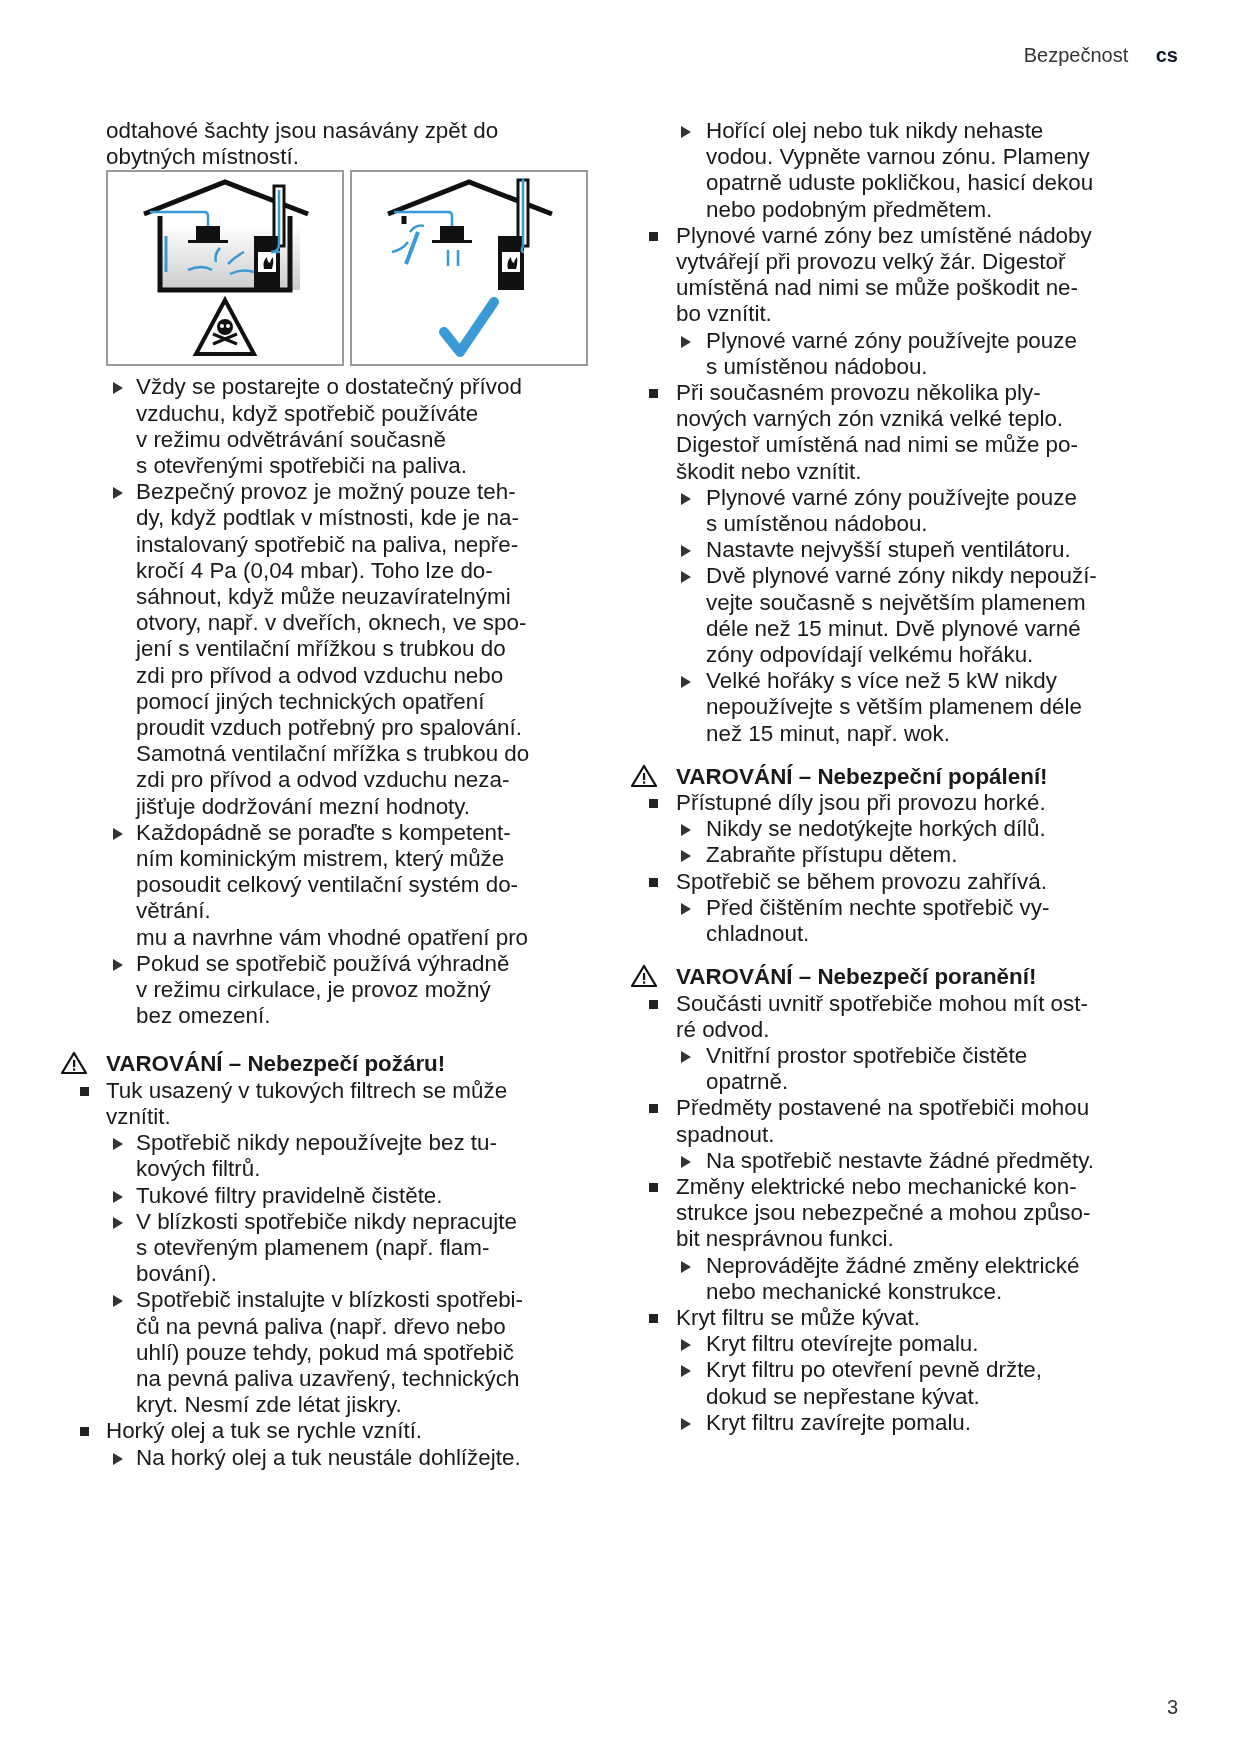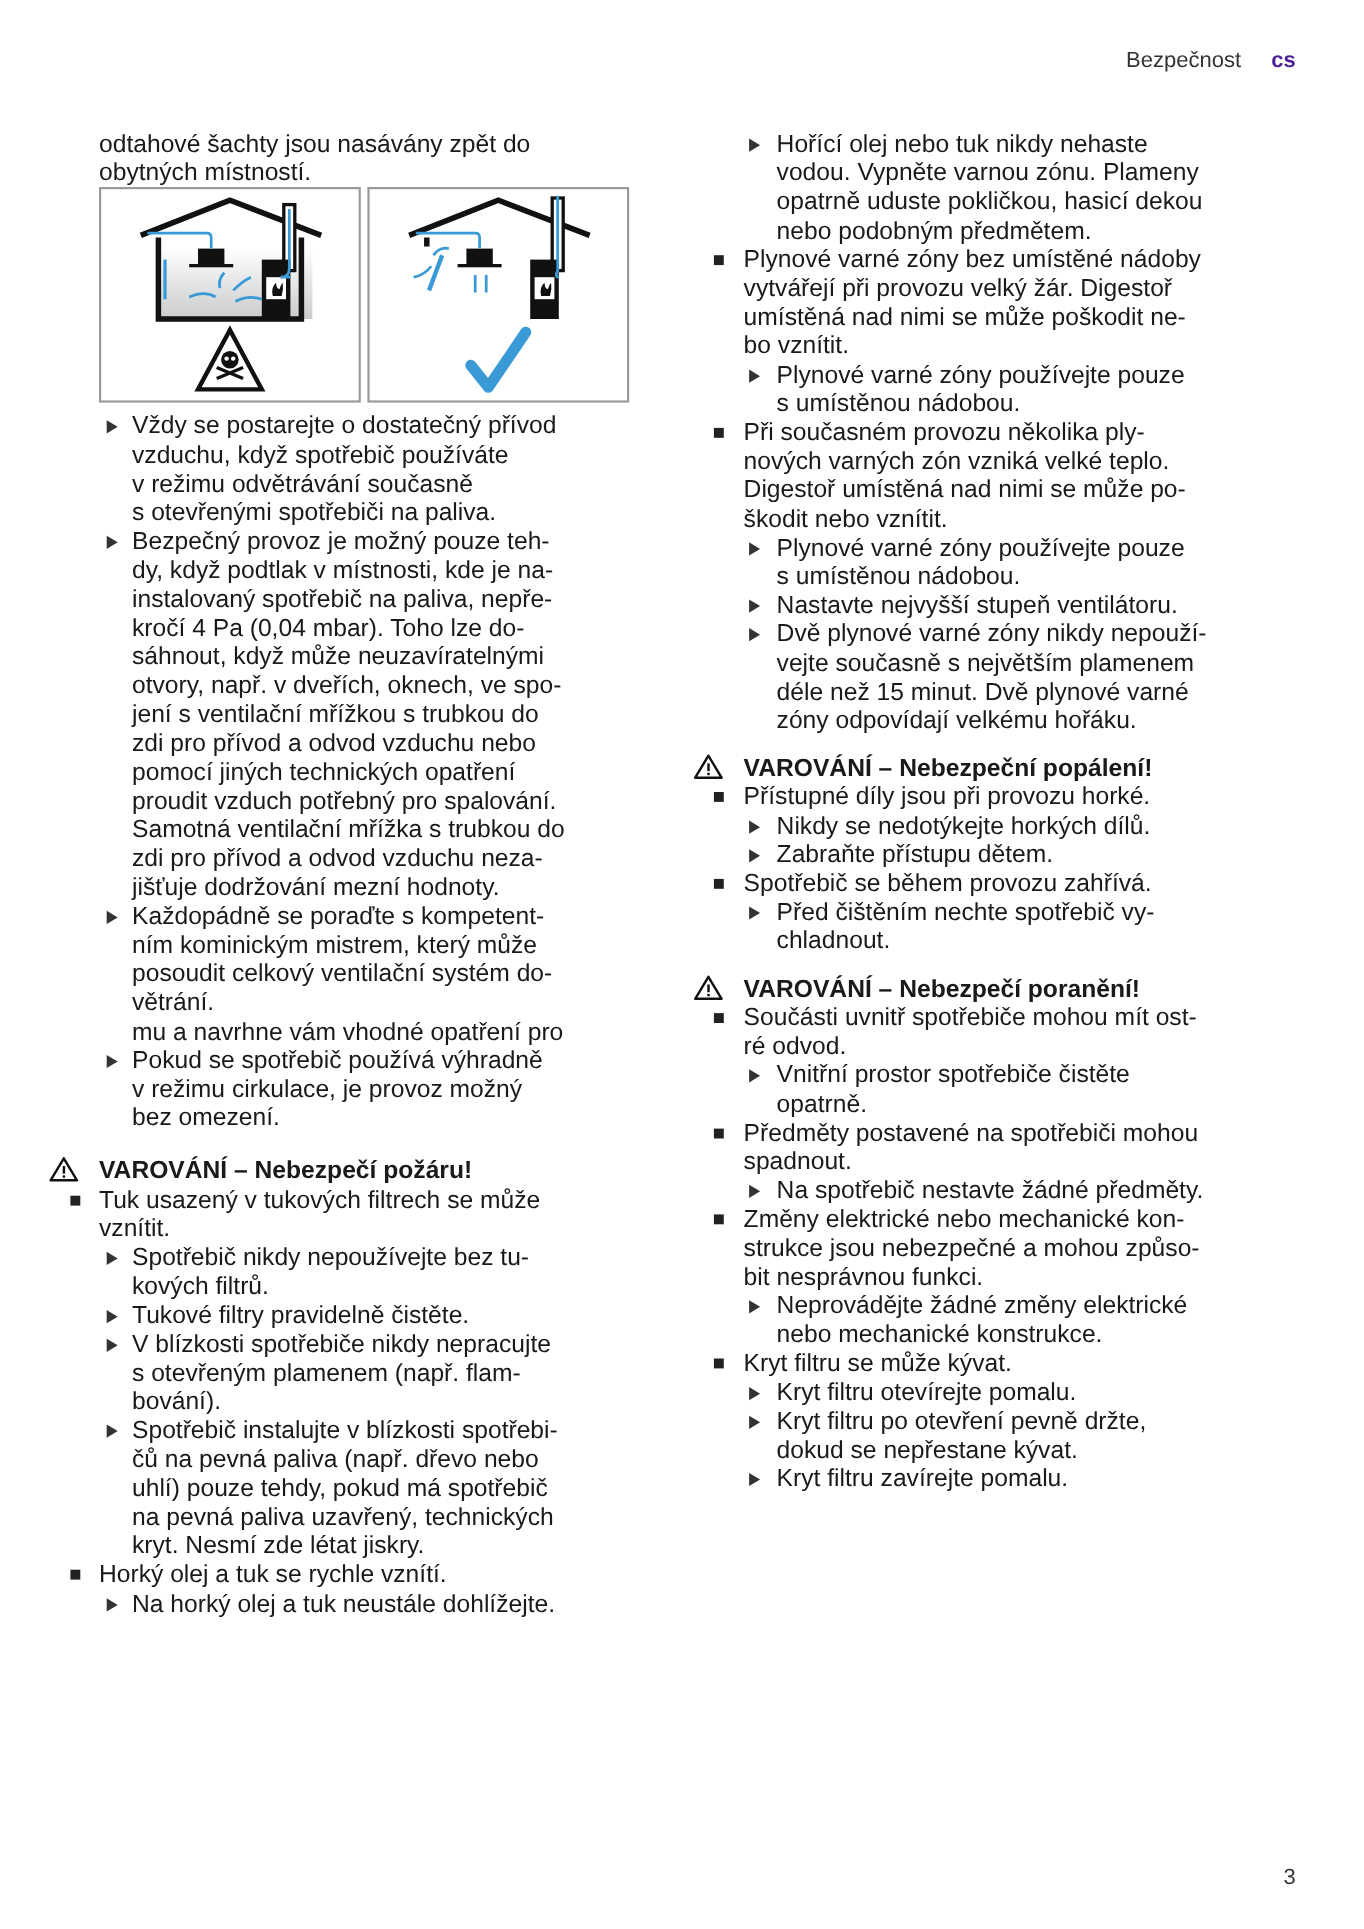--- a/index.html
+++ b/index.html
@@ -1,24 +1,24 @@
 <!DOCTYPE html>
 <html><head>
 <meta charset="utf-8">
 <style>
   html, body { margin: 0; padding: 0; background: #ffffff; }
   body { width: 1240px; height: 1754px; position: relative; overflow: hidden;
          font-family: "Liberation Sans", sans-serif; color: #1a1a1a; }
   .header { position: absolute; top: 44px; right: 62px; font-size: 20px; color: #333; }
   .header .section { margin-right: 22px; }
-  .header .lang { font-weight: bold; color: #4c1d95; }
+  .header .lang { font-weight: bold; color: #0f172a; }
   .page-number { position: absolute; top: 1696px; right: 62px; font-size: 20px; color: #333; }
 
   .col { position: absolute; top: 118px; font-size: 22.4px; line-height: 26.2px; }
-  .col.left { left: 60px; width: 540px; }
+  .col.left { left: 76px; width: 540px; }
   .col.right { left: 646px; width: 540px; }
 
   .para { padding-left: 30px; }
   .line { white-space: nowrap; display: block; }
 
   .step { position: relative; padding-left: 60px; }
   .step .tri { position: absolute; left: 37px; top: 8px; width: 0; height: 0;
                border-top: 6px solid transparent; border-bottom: 6px solid transparent;
                border-left: 10px solid #333; }
   .right .step .tri { left: 35px; }
@@ -221,20 +221,26 @@
       <span class="tri"></span>
     <span class="line">Nastavte nejvyšší stupeň ventilátoru.</span>
   </div>
   <div class="step">
       <span class="tri"></span>
     <span class="line">Dvě plynové varné zóny nikdy nepouží-</span>
     <span class="line">vejte současně s největším plamenem</span>
     <span class="line">déle než 15 minut. Dvě plynové varné</span>
     <span class="line">zóny odpovídají velkému hořáku.</span>
   </div>
+  <div class="step">
+      <span class="tri"></span>
+    <span class="line">Velké hořáky s více než 5  kW nikdy</span>
+    <span class="line">nepoužívejte s větším plamenem déle</span>
+    <span class="line">než 15 minut, např. wok.</span>
+  </div>
 
   <div class="warn">
     <svg class="warn-icon" viewBox="0 0 28 24">
       <polygon points="14,2 26,22 2,22" fill="none" stroke="#111" stroke-width="2.2" stroke-linejoin="round"></polygon>
       <rect x="13" y="9" width="2.2" height="7" fill="#111"></rect>
         <rect x="13" y="17.5" width="2.2" height="2.2" fill="#111"></rect>
     </svg>
     <span>VAROVÁNÍ – Nebezpeční popálení!</span>
   </div>
   <div class="item">

